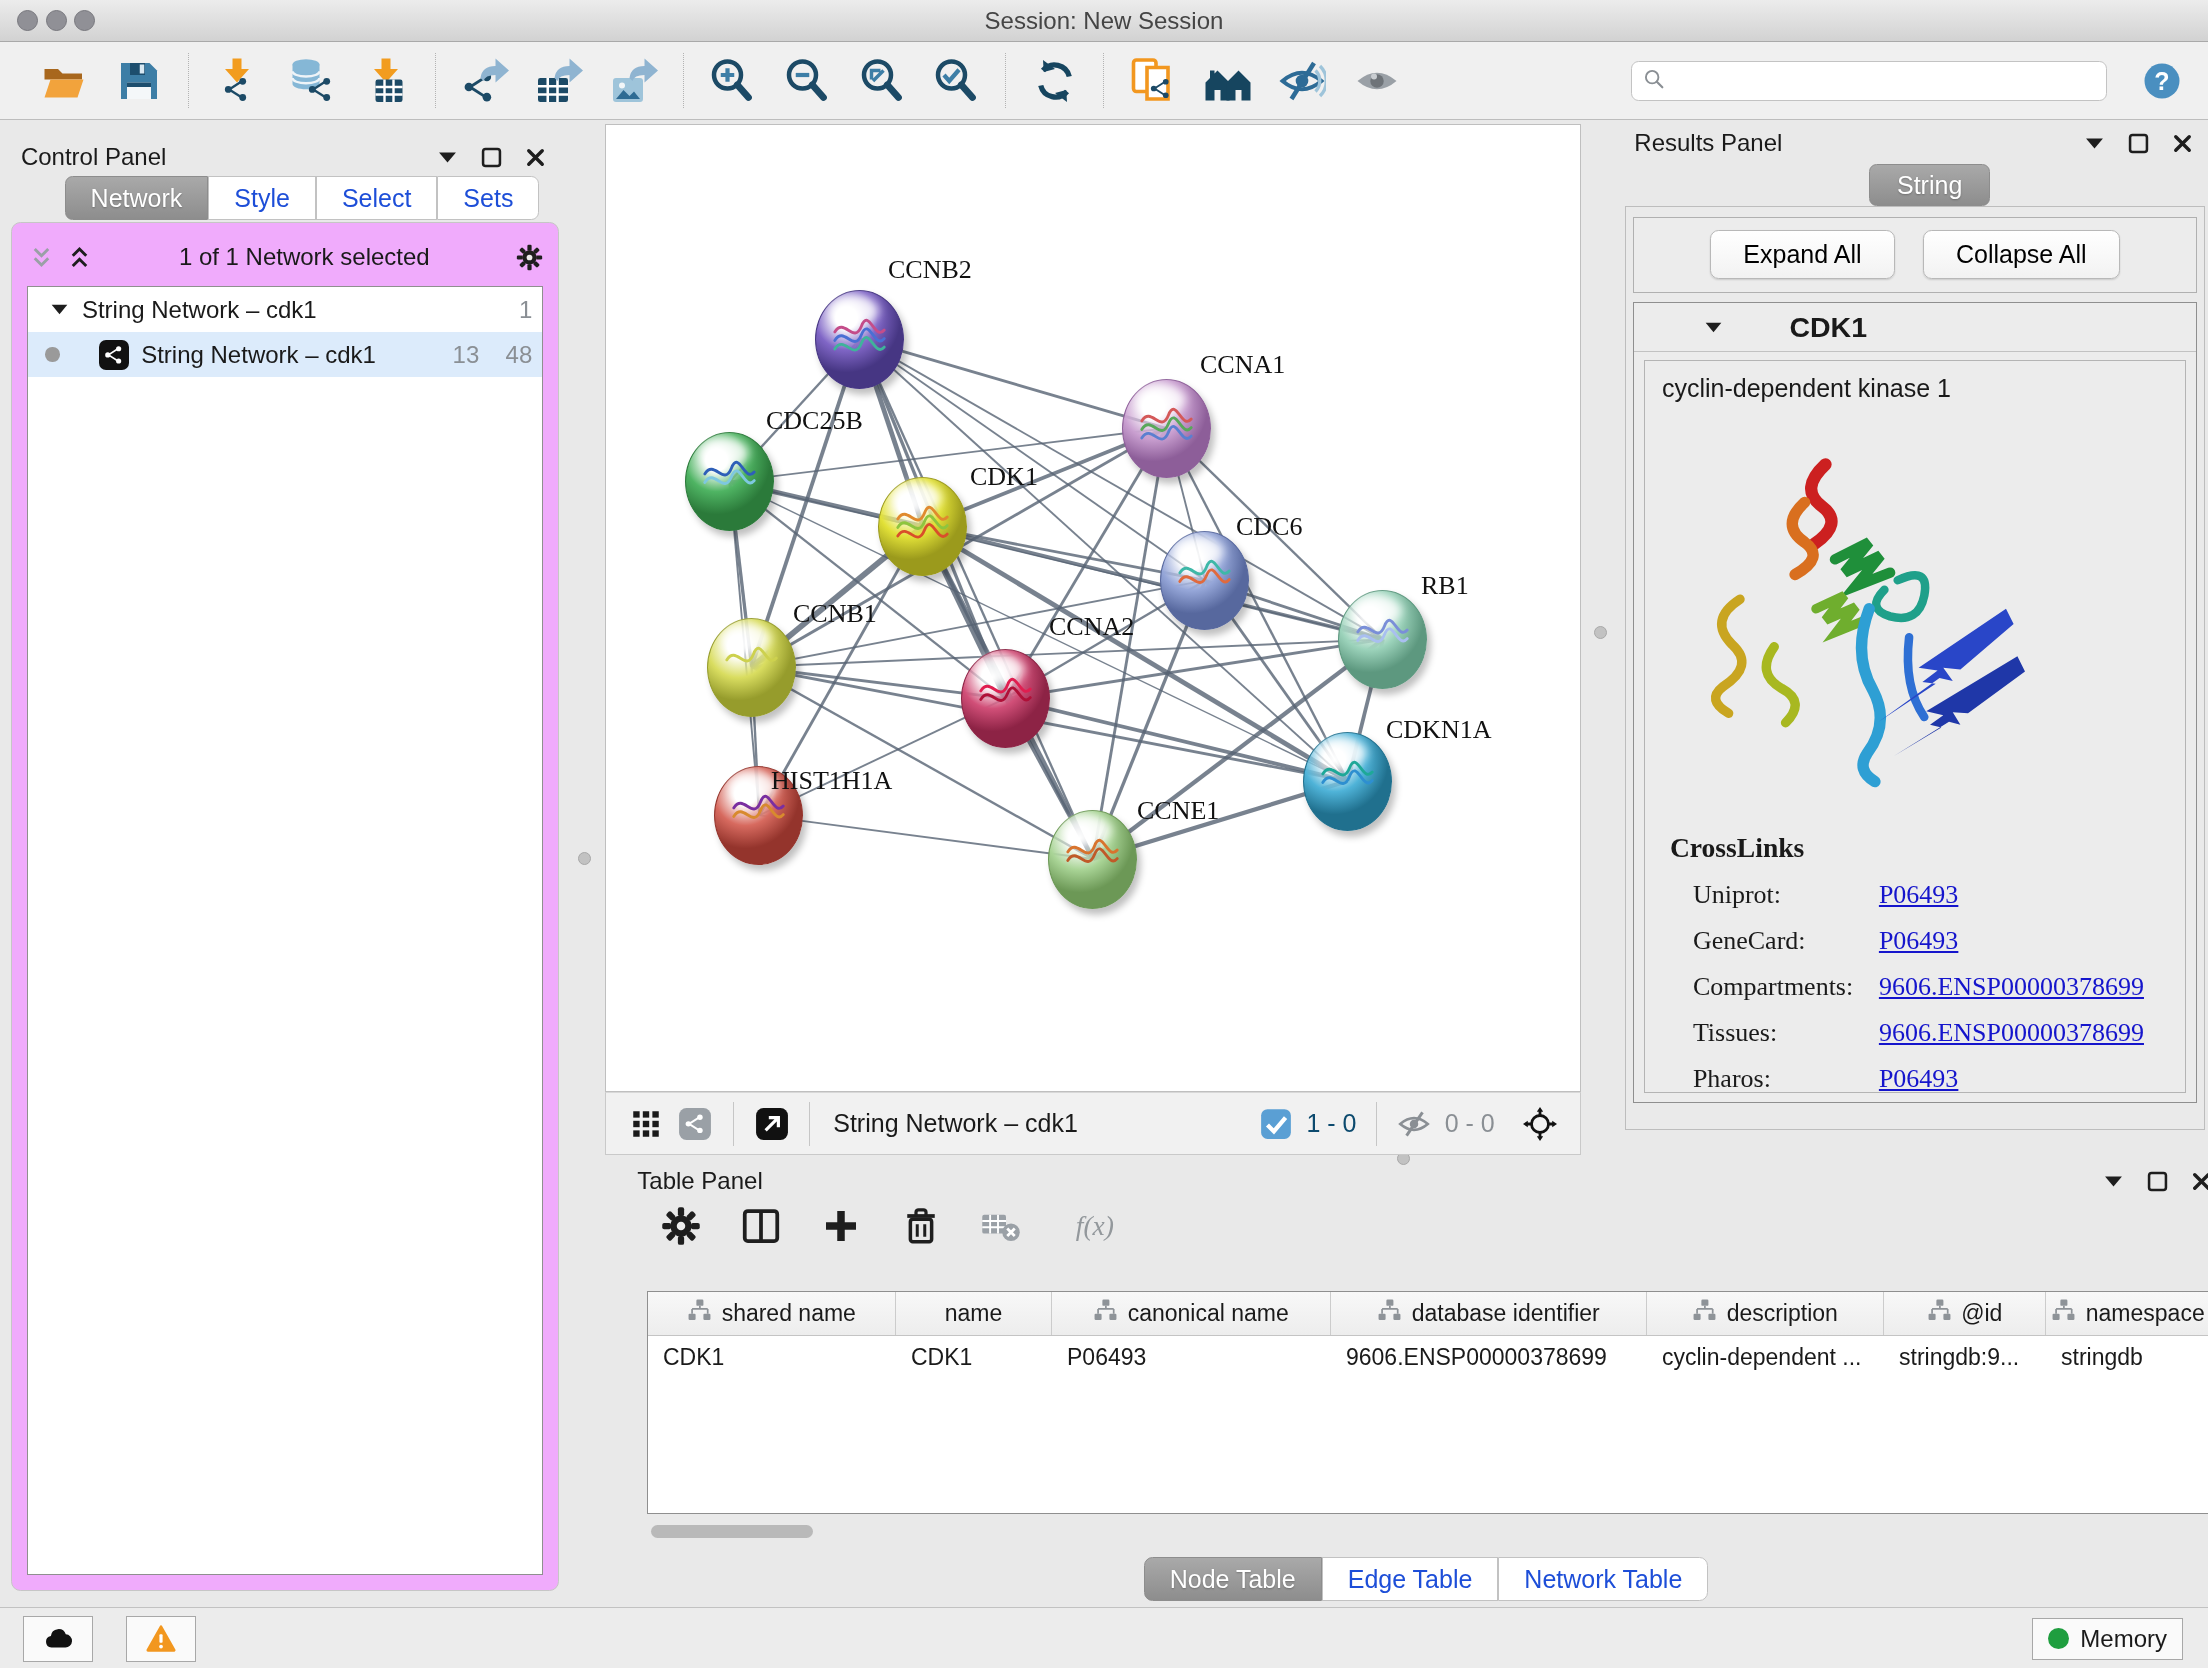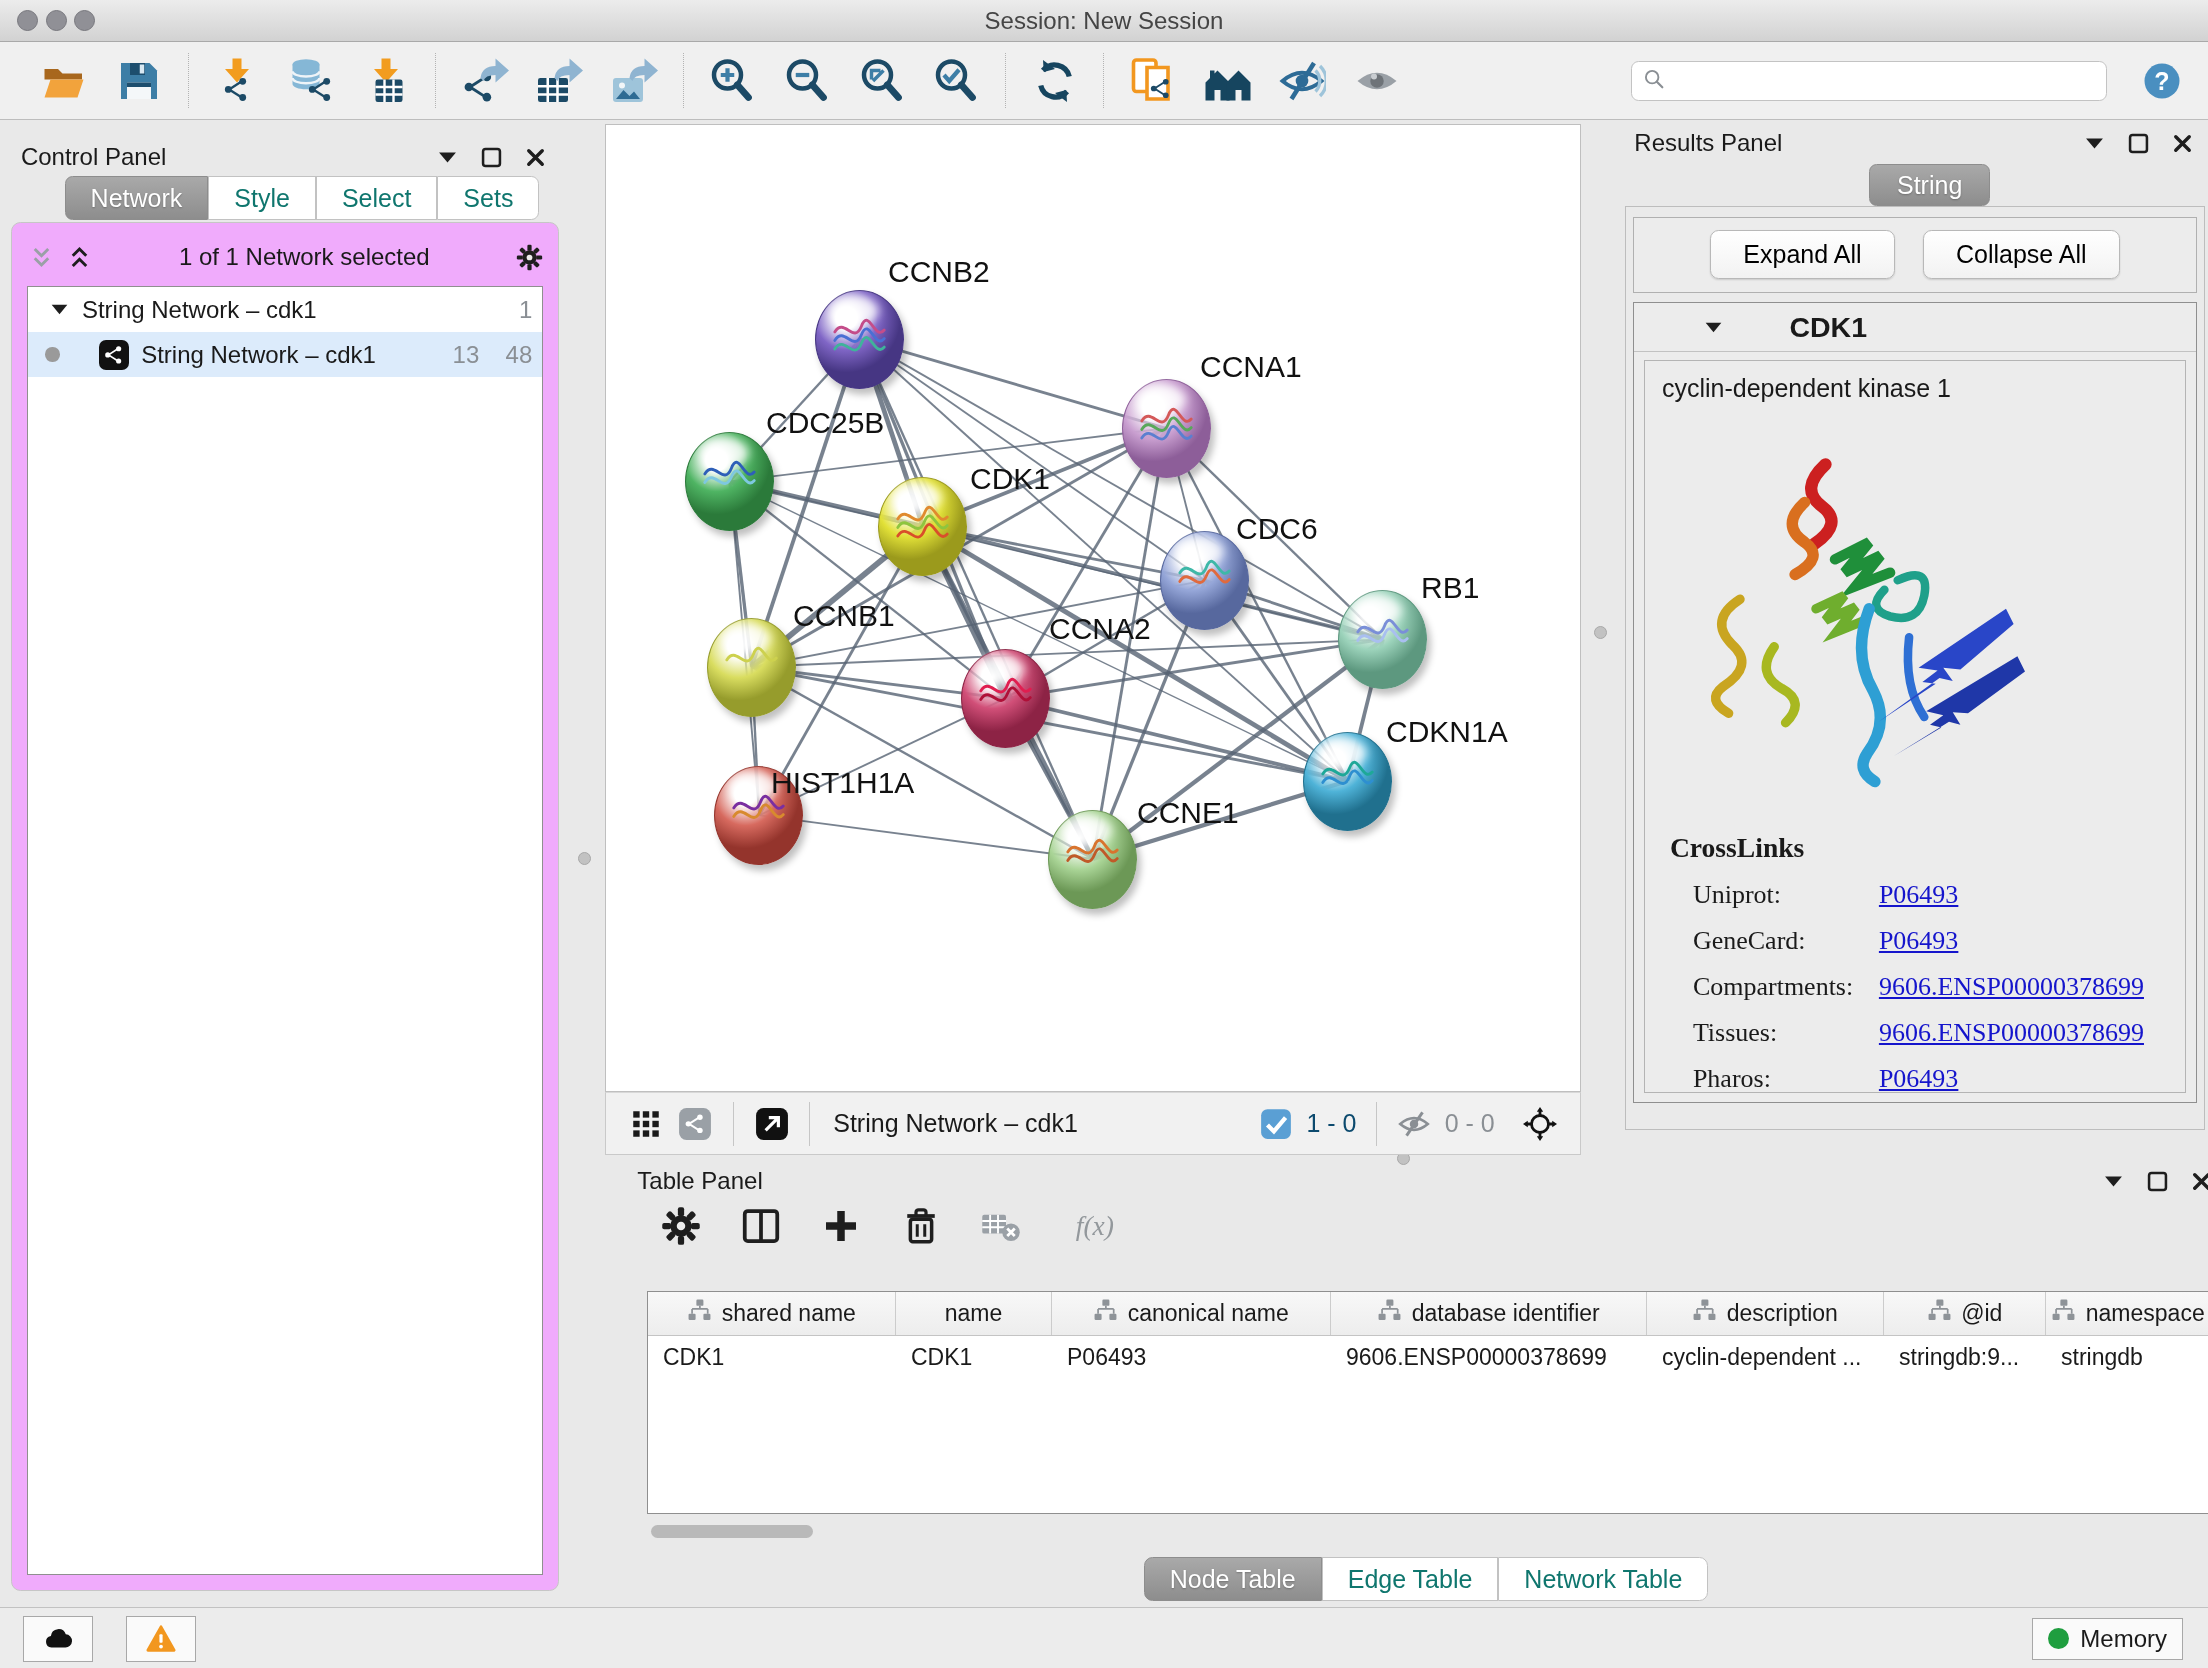--- a/index.html
+++ b/index.html
@@ -49,21 +49,21 @@
 
   
   .panel-header { position:absolute; left:0; top:0; right:0; height:38px;
     display:flex; align-items:center; padding:0 13.3px; }
   .panel-title { font-size:24px; color:#1a1a1a; }
   .panel-header .spacer { flex:1; }
   .ph-icon { width:27px; height:27px; margin-left:17px; display:inline-flex; }
   .ph-icon svg { width:100%; height:100%; }
 
   .tab { display:inline-flex; align-items:center; justify-content:center;
-    font-size:25px; background:#fff; border:1px solid #c2c2c2; color:#0f766e;
+    font-size:25px; background:#fff; border:1px solid #c2c2c2; color:#1d4ed8;
     height:44px; padding:0 25px; }
   .tab.selected { background:linear-gradient(#a9a9a9,#8d8d8d); color:#fff; border-color:#8d8d8d;
     text-shadow:0 1px 1.9px rgba(0,0,0,.25);text-align:right; }
 
   
   #control-panel { left:7.6px; top:138px; width:555px; height:1457px; }
   #cp-tabs { position:absolute; left:57px; top:38px; display:flex; }
   #cp-tabs .tab:first-child { border-radius:7.6px 0 0 7.6px; }
   #cp-tabs .tab:last-child { border-radius:0 7.6px 7.6px 0; }
   #cp-content { position:absolute; left:3.8px; top:84px; right:3.8px; bottom:3.8px;
@@ -85,22 +85,22 @@
 
   
   #network-canvas { left:605px; top:124px; width:976px; height:968px;
     background:#fff; border:1px solid #bfbfbf; overflow:hidden; }
   #edge-layer { position:absolute; left:0; top:0; }
   .net-node { position:absolute; width:89px; height:99px; border-radius:50%;
     display:flex; align-items:center; justify-content:center; }
   .net-node .shine { position:absolute; left:16%; top:5%; width:56%; height:30%;
     border-radius:50%; background:rgba(255,255,255,.8); filter:blur(4.8px); }
   .net-node svg { position:relative; width:59px; height:51px; }
-  .node-label { position:absolute; font-size:30px; color:#111; white-space:nowrap;
-    font-family:Liberation Sans, sans-serif; }
+  .node-label { position:absolute; font-size:26px; color:#111; white-space:nowrap;
+    font-family:Liberation Serif, serif; }
 
   
   #view-toolbar { left:605px; top:1092px; width:976px; height:63px;
     background:#f1f1f1; border:1px solid #c9c9c9; border-top:1px solid #d8d8d8;
     display:flex; align-items:center; padding:0 15px; }
   .vt-icon { width:34px; height:34px; display:inline-flex; margin:0 7.6px; }
   .vt-icon svg { width:100%; height:100%; }
   .vt-sep { width:0; height:44px; border-left:1px solid #c6c6c6; margin:0 13.3px; }
   #view-title { font-size:25px; margin-left:9.5px; }
   #vt-right { margin-left:auto; display:flex; align-items:center; }

